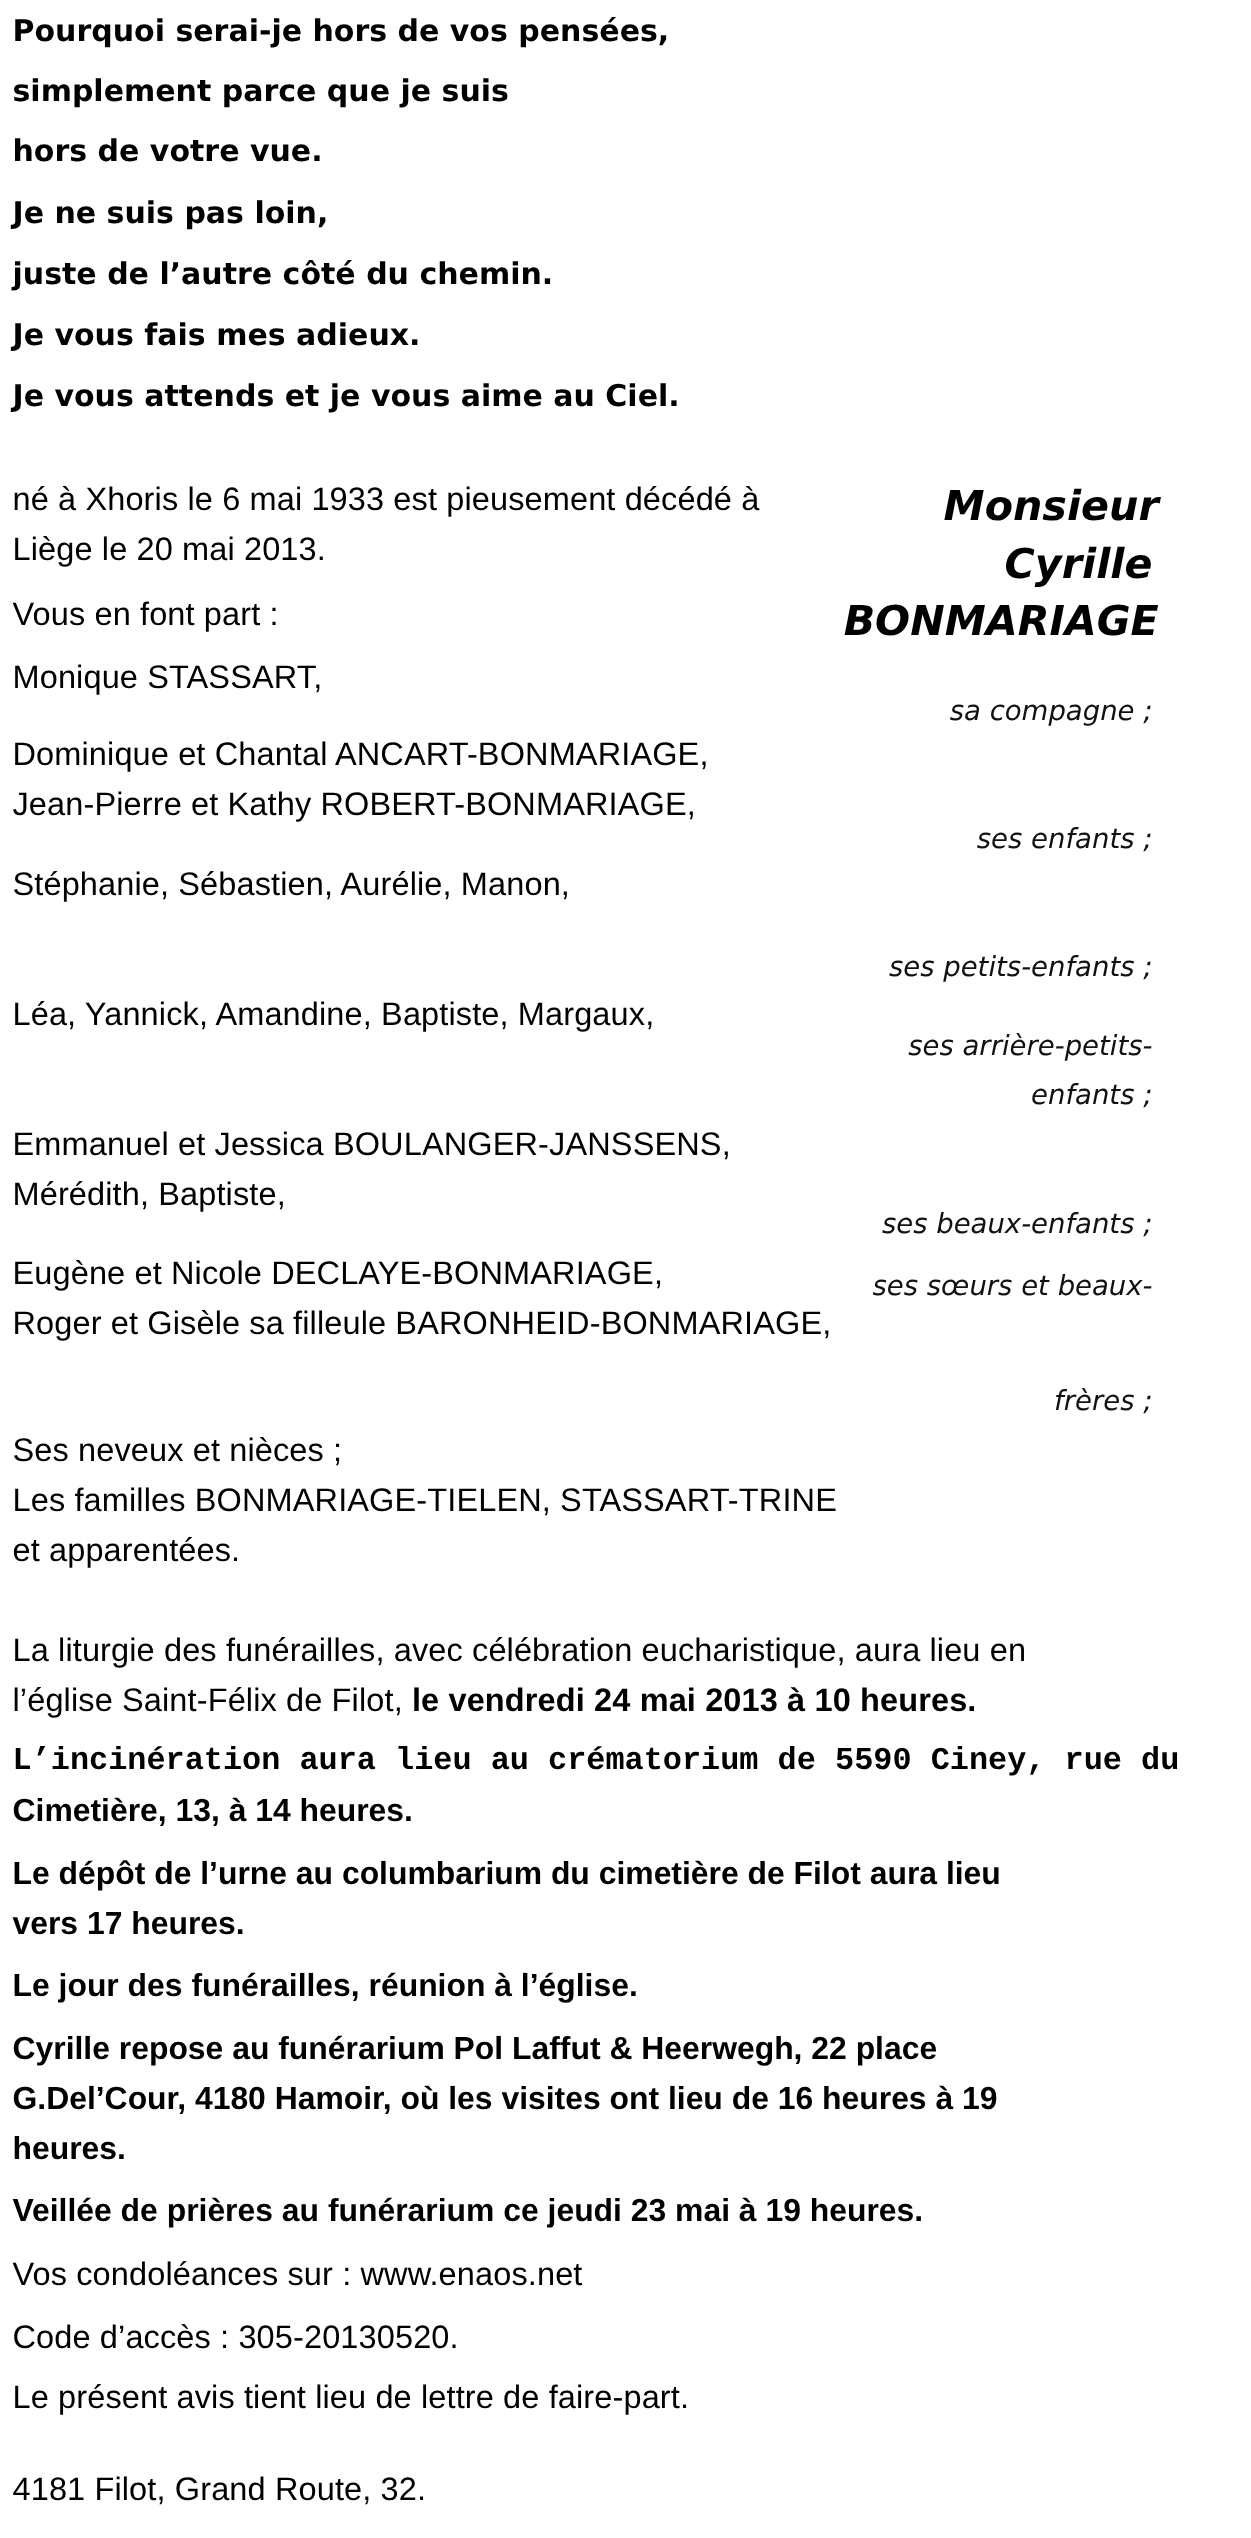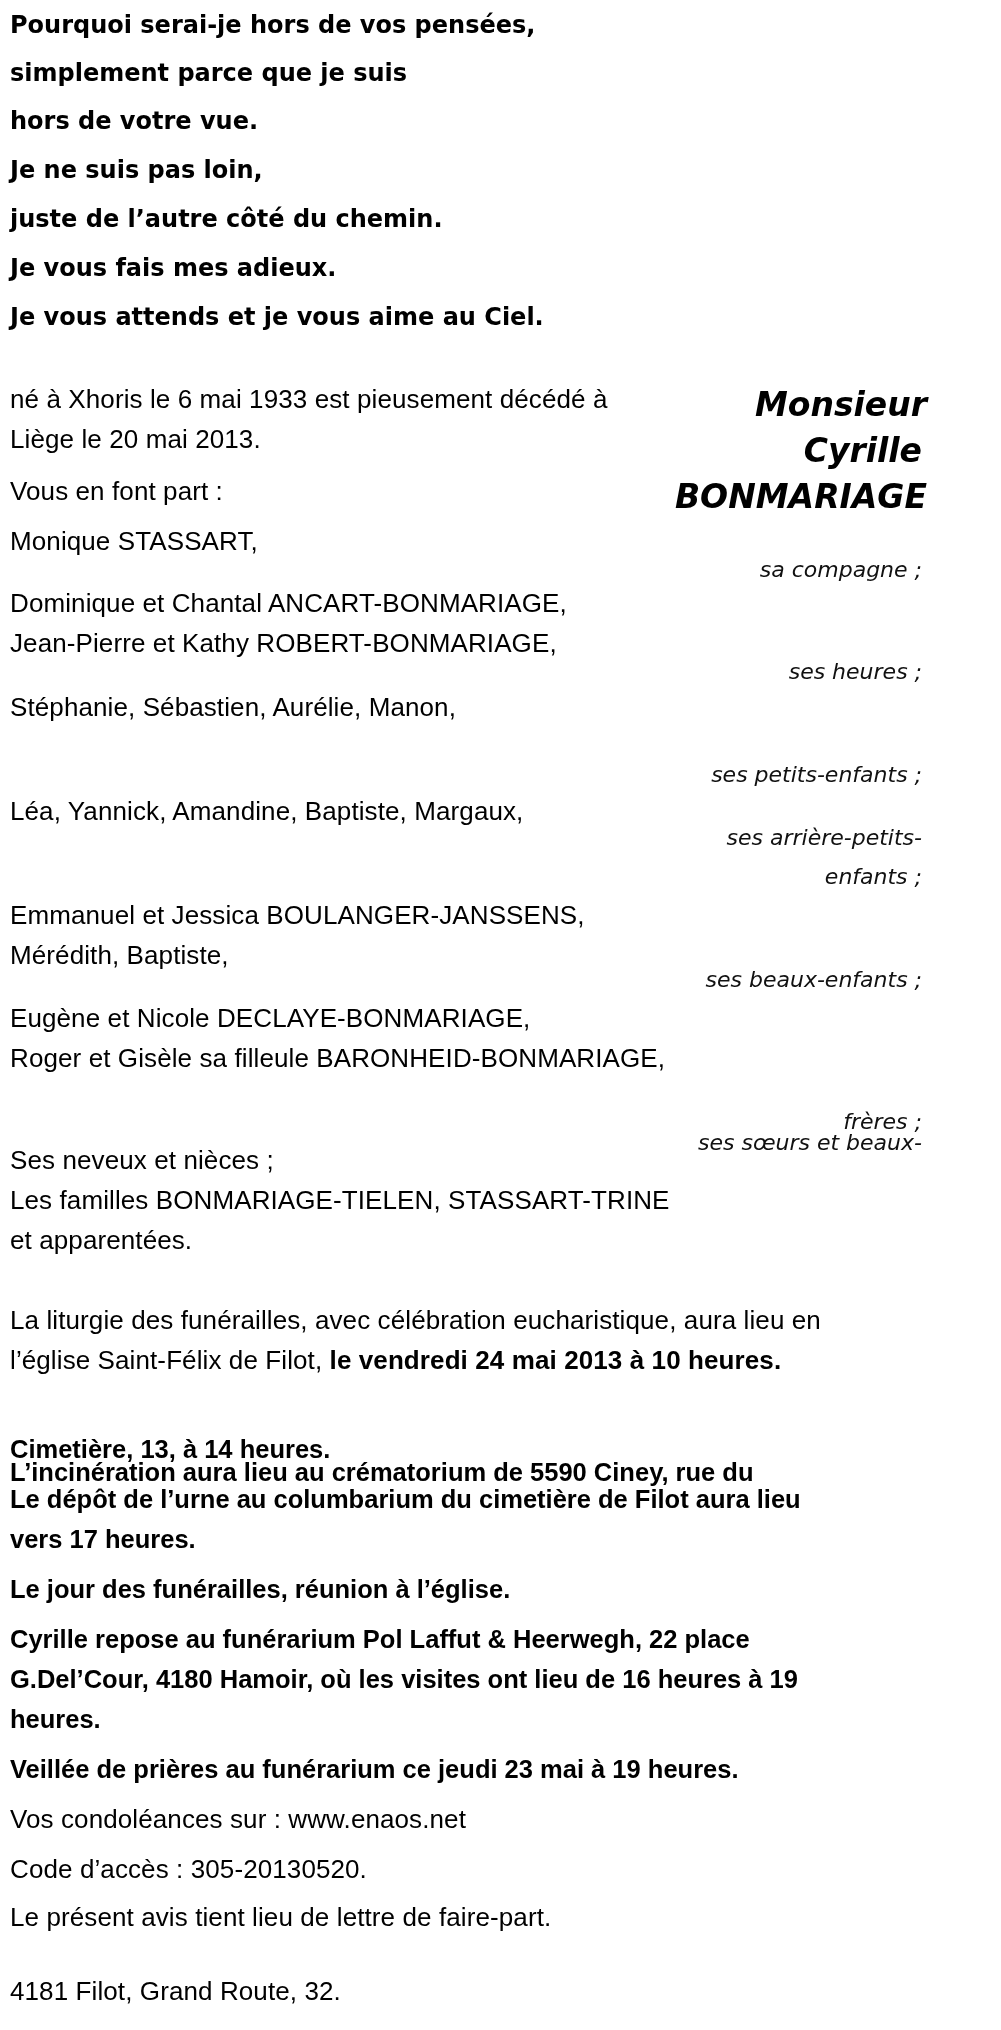--- a/index.html
+++ b/index.html
@@ -90,48 +90,48 @@
   <div class="ln reg" style="top:384px;">né à Xhoris le 6 mai 1933 est pieusement décédé à</div>
   <div class="ln reg" style="top:424px;">Liège le 20 mai 2013.</div>
 
   <div class="ln reg" style="top:476px;">Vous en font part :</div>
 
   <div class="ln reg" style="top:526px;">Monique STASSART,</div>
   <div class="right rel" style="top:550px;">sa compagne ;</div>
 
   <div class="ln reg" style="top:588px;">Dominique et Chantal ANCART-BONMARIAGE,</div>
   <div class="ln reg" style="top:628px;">Jean-Pierre et Kathy ROBERT-BONMARIAGE,</div>
-  <div class="right rel" style="top:652px;">ses heures ;</div>
+  <div class="right rel" style="top:652px;">ses enfants ;</div>
 
   <div class="ln reg" style="top:692px;">Stéphanie, Sébastien, Aurélie, Manon,</div>
   <div class="right rel" style="top:755px;">ses petits-enfants ;</div>
 
   <div class="ln reg" style="top:796px;">Léa, Yannick, Amandine, Baptiste, Margaux,</div>
   <div class="right rel" style="top:818px;">ses arrière-petits-</div>
   <div class="right rel" style="top:857px;">enfants ;</div>
 
   <div class="ln reg" style="top:900px;">Emmanuel et Jessica BOULANGER-JANSSENS,</div>
   <div class="ln reg" style="top:940px;">Mérédith, Baptiste,</div>
   <div class="right rel" style="top:960px;">ses beaux-enfants ;</div>
 
   <div class="ln reg" style="top:1043px;">Roger et Gisèle sa filleule BARONHEID-BONMARIAGE,</div>
   <div class="ln reg" style="top:1003px;">Eugène et Nicole DECLAYE-BONMARIAGE,</div>
-  <div class="right rel" style="top:1123px;">ses sœurs et beaux-</div>
+  <div class="right rel" style="top:1010px;">ses sœurs et beaux-</div>
   <div class="right rel" style="top:1102px;">frères ;</div>
 
   <div class="ln reg" style="top:1145px;">Ses neveux et nièces ;</div>
   <div class="ln reg" style="top:1185px;">Les familles BONMARIAGE-TIELEN, STASSART-TRINE</div>
   <div class="ln reg" style="top:1225px;">et apparentées.</div>
 
   <div class="ln reg" style="top:1305px;">La liturgie des funérailles, avec célébration eucharistique, aura lieu en</div>
   <div class="ln reg" style="top:1345px;">
     <span>l’église Saint-Félix de Filot, </span><span class="b-inline">le vendredi 24 mai 2013 à 10 heures.</span>
   </div>
 
-  <div class="ln bold" style="top:1457px;">L’incinération aura lieu au crématorium de 5590 Ciney, rue du</div>
+  <div class="ln bold" style="top:1394px;font-family:Liberation Mono, monospace;">L’incinération aura lieu au crématorium de 5590 Ciney, rue du</div>
   <div class="ln bold" style="top:1434px;">Cimetière, 13, à 14 heures.</div>
 
   <div class="ln bold" style="top:1484px;">Le dépôt de l’urne au columbarium du cimetière de Filot aura lieu</div>
   <div class="ln bold" style="top:1524px;">vers 17 heures.</div>
 
   <div class="ln bold" style="top:1574px;">Le jour des funérailles, réunion à l’église.</div>
 
   <div class="ln bold" style="top:1624px;">Cyrille repose au funérarium Pol Laffut &amp; Heerwegh, 22 place</div>
   <div class="ln bold" style="top:1664px;text-align:right;">G.Del’Cour, 4180 Hamoir, où les visites ont lieu de 16 heures à 19</div>
   <div class="ln bold" style="top:1704px;">heures.</div>

